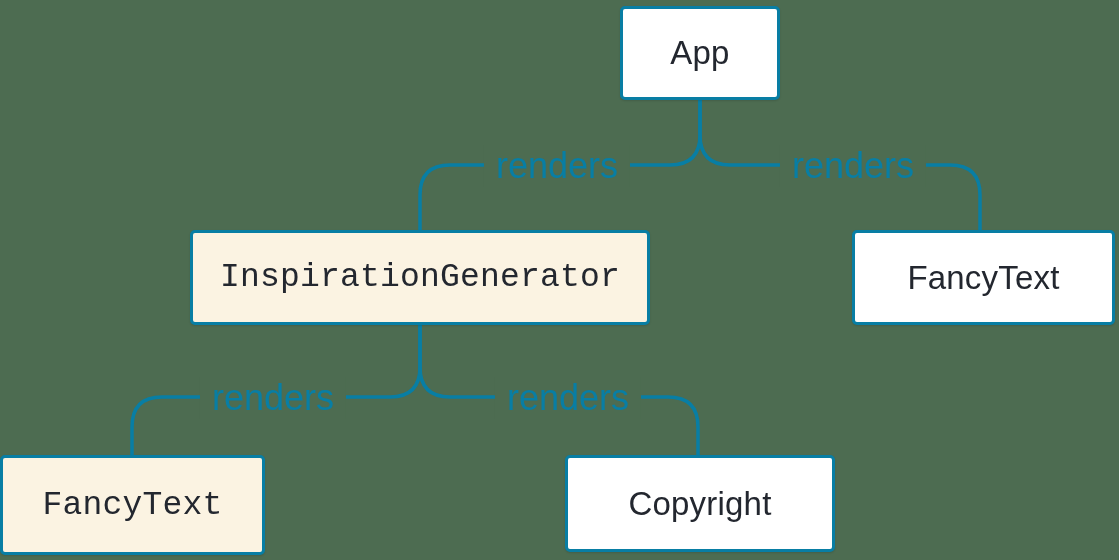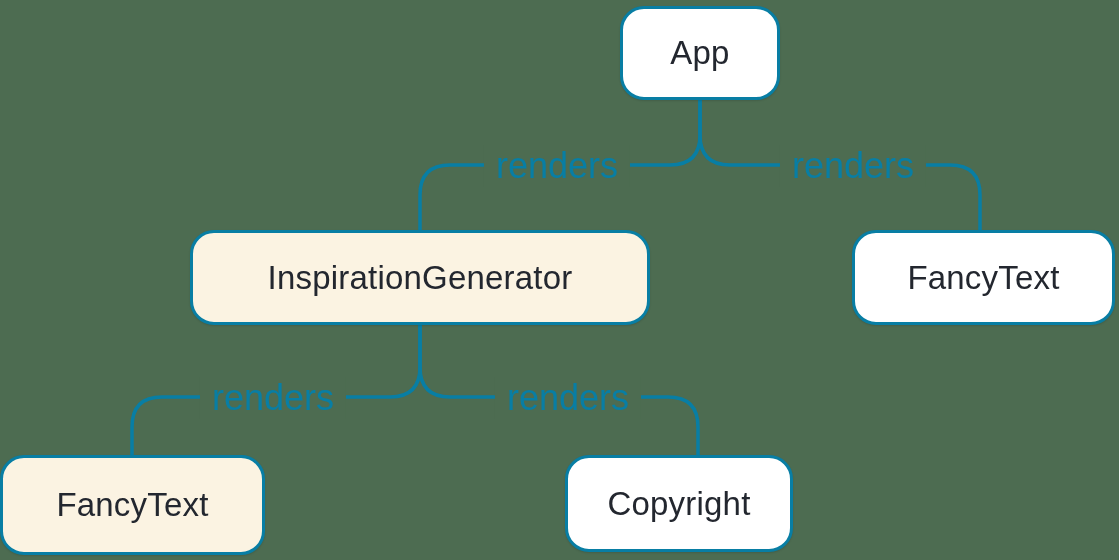--- a/index.html
+++ b/index.html
@@ -26,35 +26,36 @@
     stroke: #087ea4;
     stroke-width: 3.5;
   }
   .node {
     position: absolute;
     display: flex;
     align-items: center;
     justify-content: center;
     background: #ffffff;
     border: 3px solid #087ea4;
-    border-radius: 24px;
+    border-radius: 5px;
     color: #23272f;
     font-size: 33px;
     letter-spacing: 0.2px;
     box-sizing: border-box;
     box-shadow: 0 1px 2px rgba(0,0,0,0.12);
   }
   .node.highlight {
     background: #fbf3e2;
+    font-family: Liberation Mono, monospace;
   }
   .node-app               { left: 620px; top: 6px;   width: 160px; height: 94px; }
   .node-inspiration       { left: 190px; top: 230px; width: 460px; height: 95px; }
   .node-fancytext-right   { left: 852px; top: 230px; width: 263px; height: 95px; }
   .node-fancytext-left    { left: 0px;   top: 455px; width: 265px; height: 100px; }
-  .node-copyright         { left: 565px; top: 455px; width: 228px; height: 97px; }
+  .node-copyright         { left: 565px; top: 455px; width: 270px; height: 97px; }
   .edge-label {
     position: absolute;
     transform: translate(-50%, -50%);
     background: #4d6c51;
     color: #087ea4;
     font-size: 36px;
     padding: 0 12px;
     white-space: nowrap;
   }
   .edge-label-1 { left: 557px; top: 166px; }

